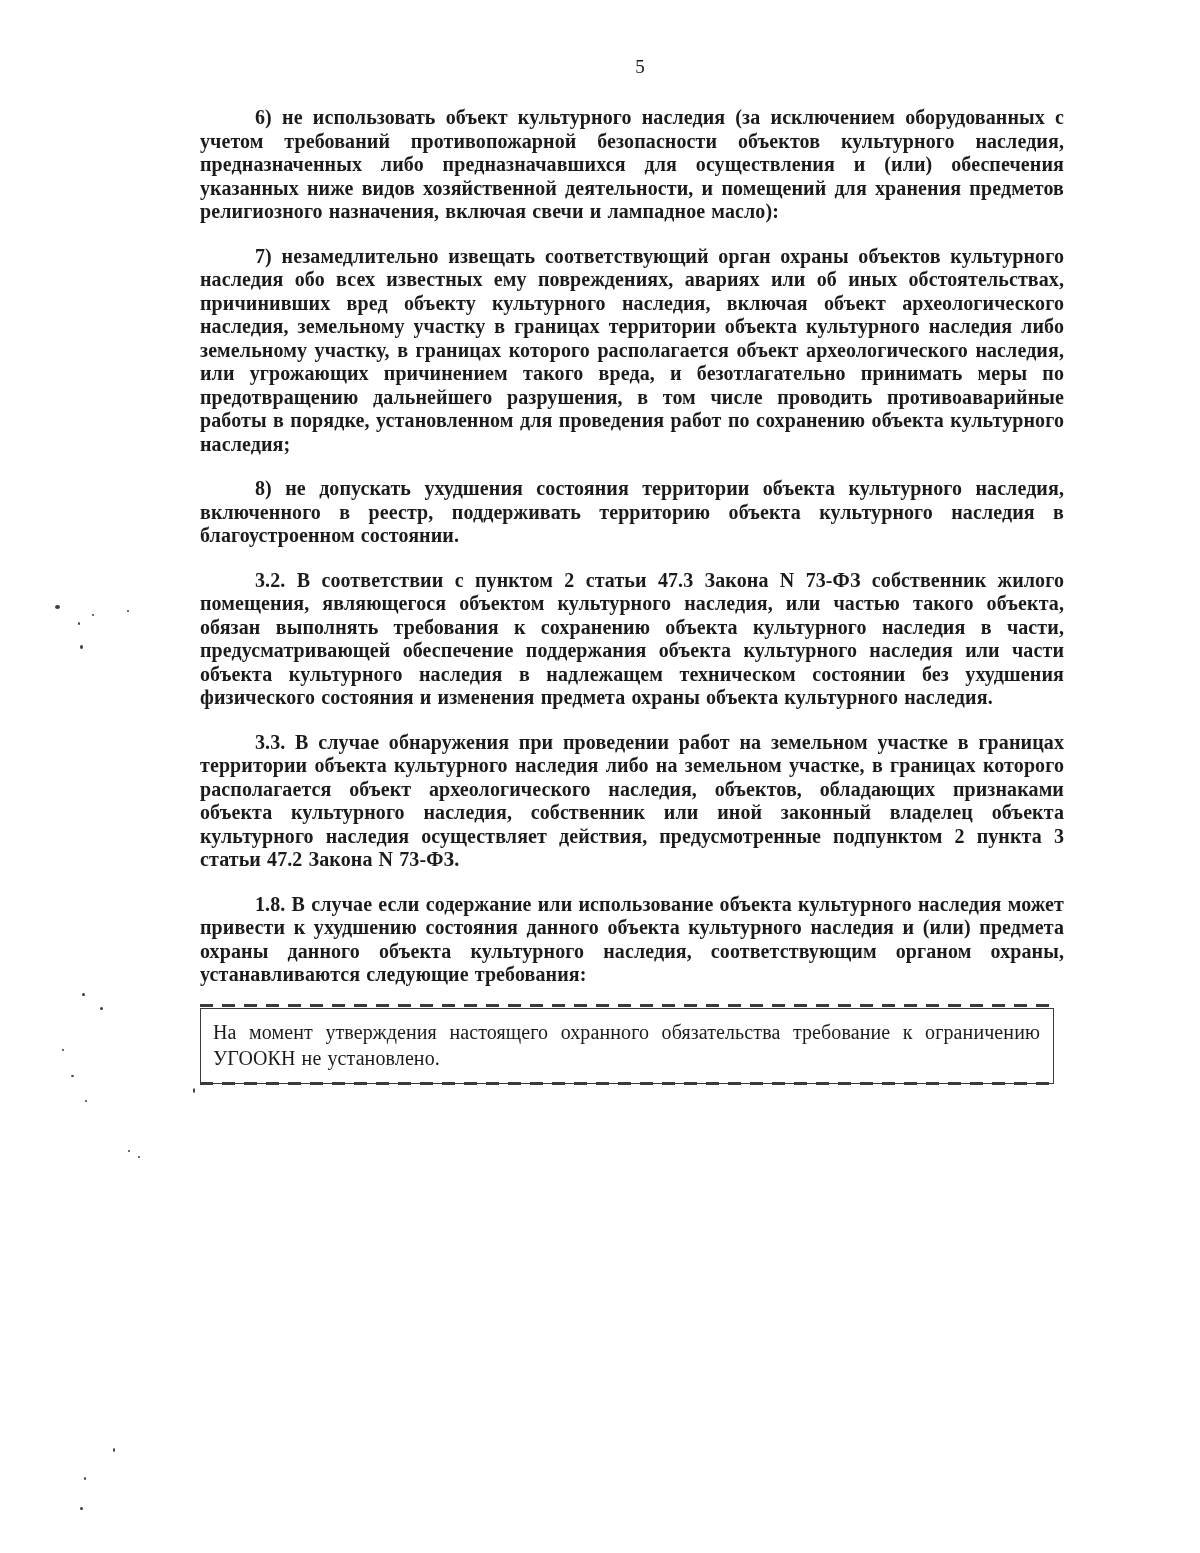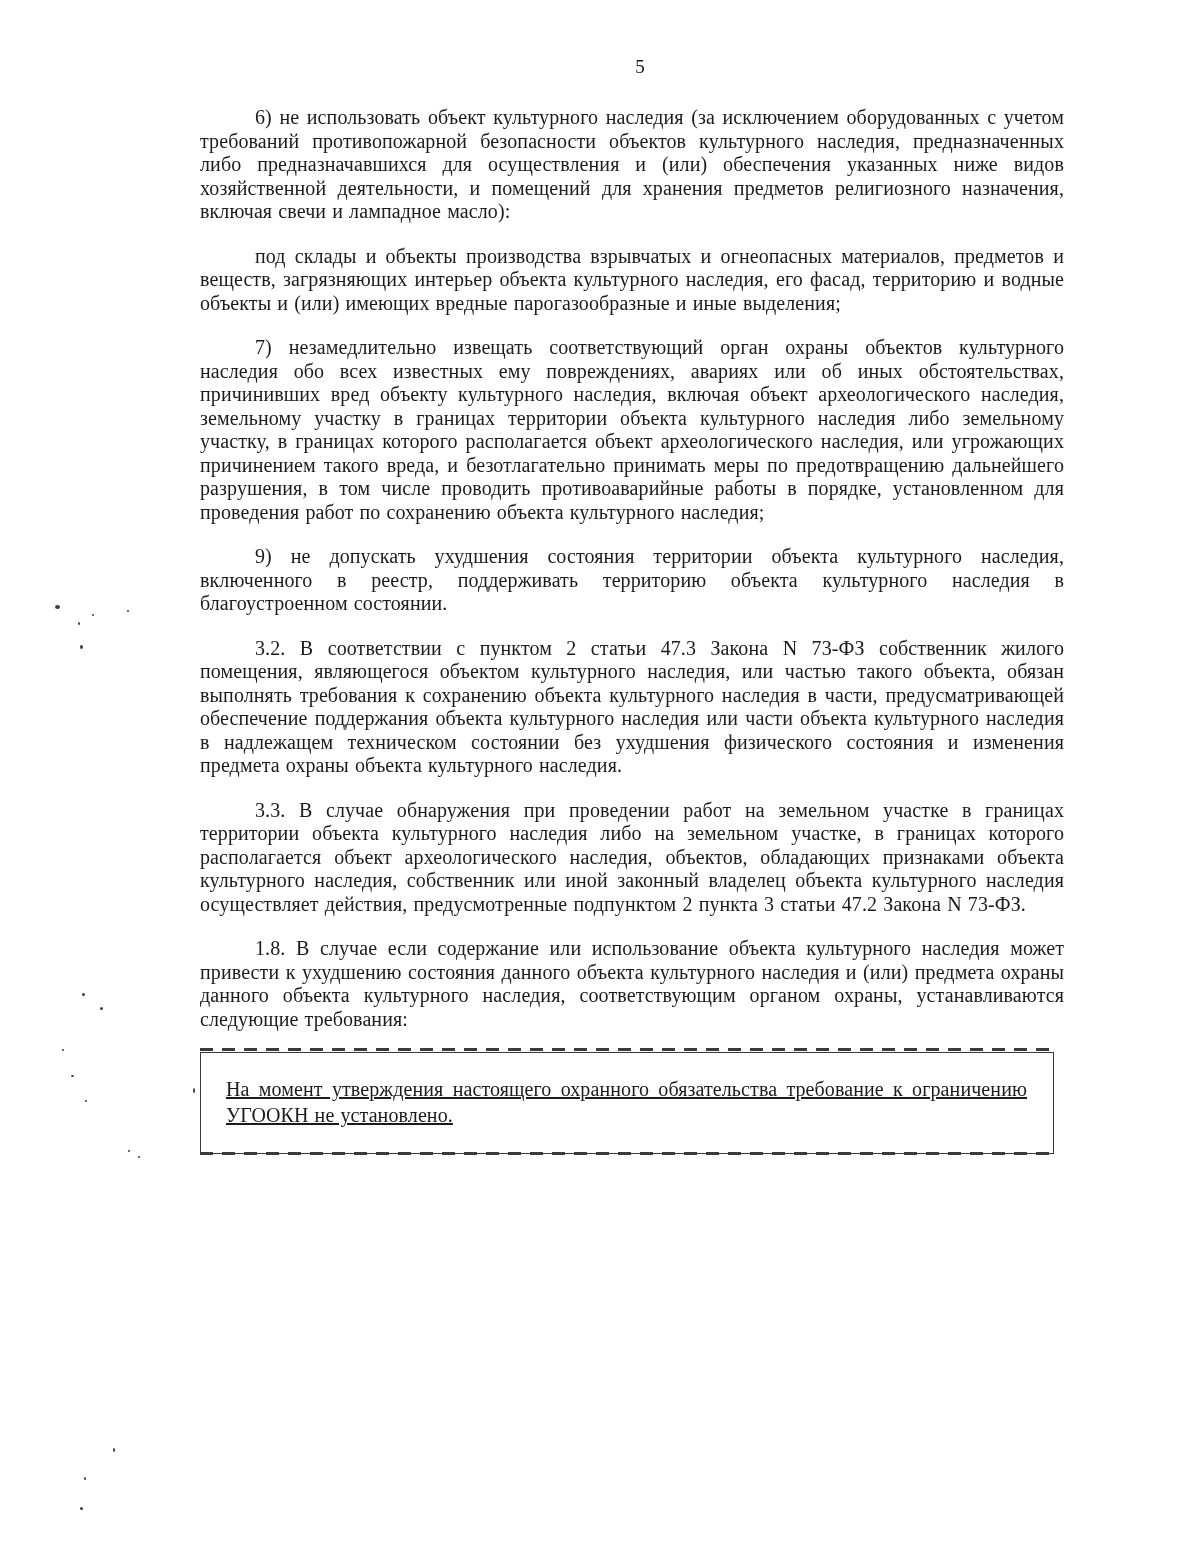--- a/index.html
+++ b/index.html
@@ -28,20 +28,21 @@
     color: #161616;
   }
   .doc p.para {
     font-size: 20px;
     line-height: 23.5px;
     margin: 0 16px 21px 0;
     text-align: justify;
     text-indent: 55px;
     letter-spacing: 0.1px;
     word-spacing: 1px;
+    font-weight: bold;
   }
   
   .notice-box {
     position: relative;
     width: 833px;
     margin: 10px 0 25px 0;
     border: 1px solid #3a3a3a;
     padding: 7px 10px 9px 9px;
     box-sizing: content-box;
   }
@@ -50,45 +51,43 @@
     left: -1px;
     right: -1px;
     height: 3px;
     background: repeating-linear-gradient(90deg, #3b3b3b 0 13px, transparent 13px 22px);
   }
   .notice-box .dash-rule.top { top: -5px; }
   .notice-box .dash-rule.bottom { bottom: -2px; }
   .notice-box p.box-text {
     font-size: 20px;
     line-height: 26px;
-    margin: 16px;
+    margin: 3px;
     text-align: justify;
     text-indent: 0;
     letter-spacing: 0.1px;
     word-spacing: 1px;
-    text-decoration: underline;
   }
   .speck {
     position: absolute;
     background: #3c3c3c;
     border-radius: 50%;
     display: block;
   }
 </style>
 </head>
 <body>
 
 <div class="page">
   <div class="page-number">5</div>
 
   <div class="doc">
     <p class="para">6) не использовать объект культурного наследия (за исключением оборудованных с учетом требований противопожарной безопасности объектов культурного наследия, предназначенных либо предназначавшихся для осуществления и (или) обеспечения указанных ниже видов хозяйственной деятельности, и помещений для хранения предметов религиозного назначения, включая свечи и лампадное масло):</p>
-    <p class="para">под склады и объекты производства взрывчатых и огнеопасных материалов, предметов и веществ, загрязняющих интерьер объекта культурного наследия, его фасад, территорию и водные объекты и (или) имеющих вредные парогазообразные и иные выделения;</p>
     <p class="para">7) незамедлительно извещать соответствующий орган охраны объектов культурного наследия обо всех известных ему повреждениях, авариях или об иных обстоятельствах, причинивших вред объекту культурного наследия, включая объект археологического наследия, земельному участку в границах территории объекта культурного наследия либо земельному участку, в границах которого располагается объект археологического наследия, или угрожающих причинением такого вреда, и безотлагательно принимать меры по предотвращению дальнейшего разрушения, в том числе проводить противоаварийные работы в порядке, установленном для проведения работ по сохранению объекта культурного наследия;</p>
-    <p class="para">9) не допускать ухудшения состояния территории объекта культурного наследия, включенного в реестр, поддерживать территорию объекта культурного наследия в благоустроенном состоянии.</p>
+    <p class="para">8) не допускать ухудшения состояния территории объекта культурного наследия, включенного в реестр, поддерживать территорию объекта культурного наследия в благоустроенном состоянии.</p>
     <p class="para">3.2. В соответствии с пунктом 2 статьи 47.3 Закона N 73-ФЗ собственник жилого помещения, являющегося объектом культурного наследия, или частью такого объекта, обязан выполнять требования к сохранению объекта культурного наследия в части, предусматривающей обеспечение поддержания объекта культурного наследия или части объекта культурного наследия в надлежащем техническом состоянии без ухудшения физического состояния и изменения предмета охраны объекта культурного наследия.</p>
     <p class="para">3.3. В случае обнаружения при проведении работ на земельном участке в границах территории объекта культурного наследия либо на земельном участке, в границах которого располагается объект археологического наследия, объектов, обладающих признаками объекта культурного наследия, собственник или иной законный владелец объекта культурного наследия осуществляет действия, предусмотренные подпунктом 2 пункта 3 статьи 47.2 Закона N 73-ФЗ.</p>
     <p class="para">1.8. В случае если содержание или использование объекта культурного наследия может привести к ухудшению состояния данного объекта культурного наследия и (или) предмета охраны данного объекта культурного наследия, соответствующим органом охраны, устанавливаются следующие требования:</p>
 
     <div class="notice-box">
       <span class="dash-rule top"></span>
       <p class="box-text">На момент утверждения настоящего охранного обязательства требование к ограничению УГООКН не установлено.</p>
       <span class="dash-rule bottom"></span>
     </div>
 

